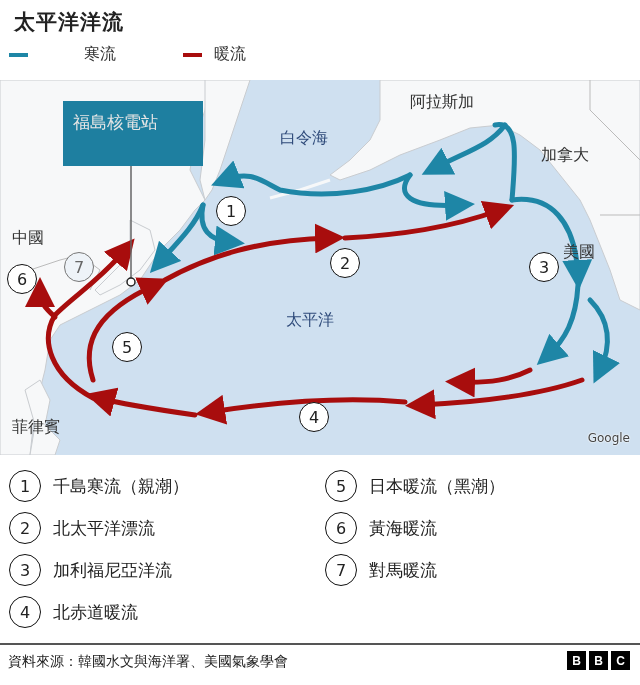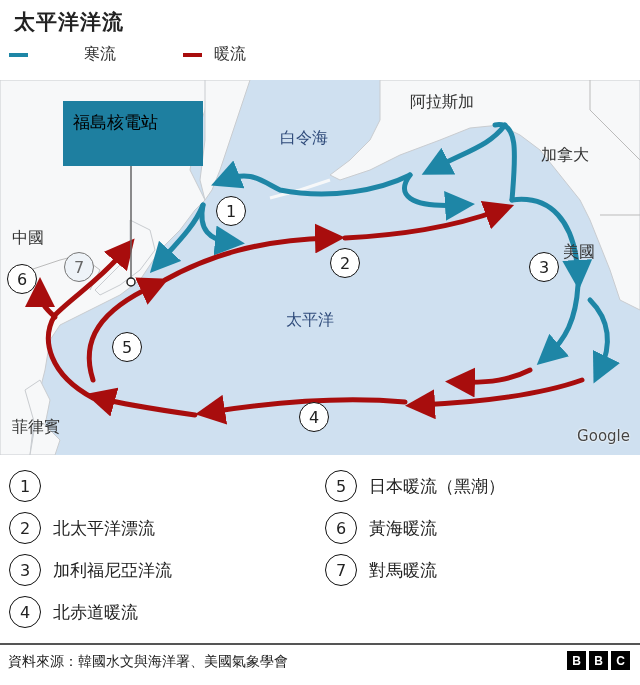--- a/index.html
+++ b/index.html
@@ -7,22 +7,22 @@
   body { font-family: "DejaVu Sans", "Liberation Sans", sans-serif; color:#222; position:relative; }
   .title { position:absolute; left:14px; top:8px; font-size:21px; font-weight:bold; color:#222; letter-spacing:1px; }
   .legend { position:absolute; top:44px; font-size:16px; color:#333; display:flex; align-items:center; }
   .legend .swatch { width:19px; height:4px; margin-right:12px; }
   .legend-cold { left:9px;gap:44px; }
   .legend-warm { left:183px; }
   .map { position:absolute; left:0; top:80px; width:640px; height:375px; background:#cfe0f0; overflow:hidden; }
   .map svg { position:absolute; left:0; top:0; }
   .label { position:absolute; font-size:16px; color:#333; white-space:nowrap; }
   .sea-label { position:absolute; font-size:16px; color:#2e4a7a; white-space:nowrap; }
-  .callout { position:absolute; left:63px; top:21px; width:140px; height:65px; background:#1e7fa0; color:#000000; font-size:17px; padding:10px 10px; }
-  .google { position:absolute; right:10px; bottom:10px; font-size:15px; color:#444; text-shadow:0 0 2px #fff, 0 0 2px #fff;margin-top:37px; }
+  .callout { position:absolute; left:63px; top:21px; width:140px; height:65px; background:#1e7fa0; color:#e5e5e5; font-size:17px; padding:10px 10px; }
+  .google { position:absolute; right:10px; bottom:10px; font-size:12px; color:#444; text-shadow:0 0 2px #fff, 0 0 2px #fff;margin-top:37px; }
   .num { position:absolute; width:30px; height:30px; border:1.5px solid #111; border-radius:50%; background:#fff; font-size:16px; color:#222; display:flex; align-items:center; justify-content:center; }
   .num.faded { border-color:#777; color:#666; background:#eef3f8; }
   .keylist { position:absolute; top:466px; }
   .key { position:absolute; display:flex; align-items:center; font-size:17px; color:#222; white-space:nowrap; }
   .key .num { position:static; margin-right:12px; width:32px; height:32px; }
   .footer-line { position:absolute; left:0; top:643px; width:640px; height:1.5px; background:#555; }
   .source { position:absolute; left:8px; top:653px; font-size:14px; color:#222;text-align:right; }
   .bbc { position:absolute; right:10px; top:651px; display:flex; gap:3px; }
   .bbc span { width:19px; height:19px; background:#000; color:#fff; font-weight:bold; font-size:12px; display:flex; align-items:center; justify-content:center; font-family:"Liberation Sans", sans-serif; }
 </style>
@@ -112,20 +112,21 @@
   <div class="num" style="left:112px; top:252px;">5</div>
   <div class="num" style="left:7px; top:184px;">6</div>
   <div class="num faded" style="left:64px; top:172px;">7</div>
 
   <div class="google">Google</div>
 </div>
 
 <div class="keylist">
   <div class="key" style="left:9px; top:4px;">
     <span class="num">1</span>
+    <span>千島寒流（親潮）</span>
   </div>
   <div class="key" style="left:9px; top:46px;">
     <span class="num">2</span>
     <span>北太平洋漂流</span>
   </div>
   <div class="key" style="left:9px; top:88px;">
     <span class="num">3</span>
     <span>加利福尼亞洋流</span>
   </div>
   <div class="key" style="left:9px; top:130px;">

